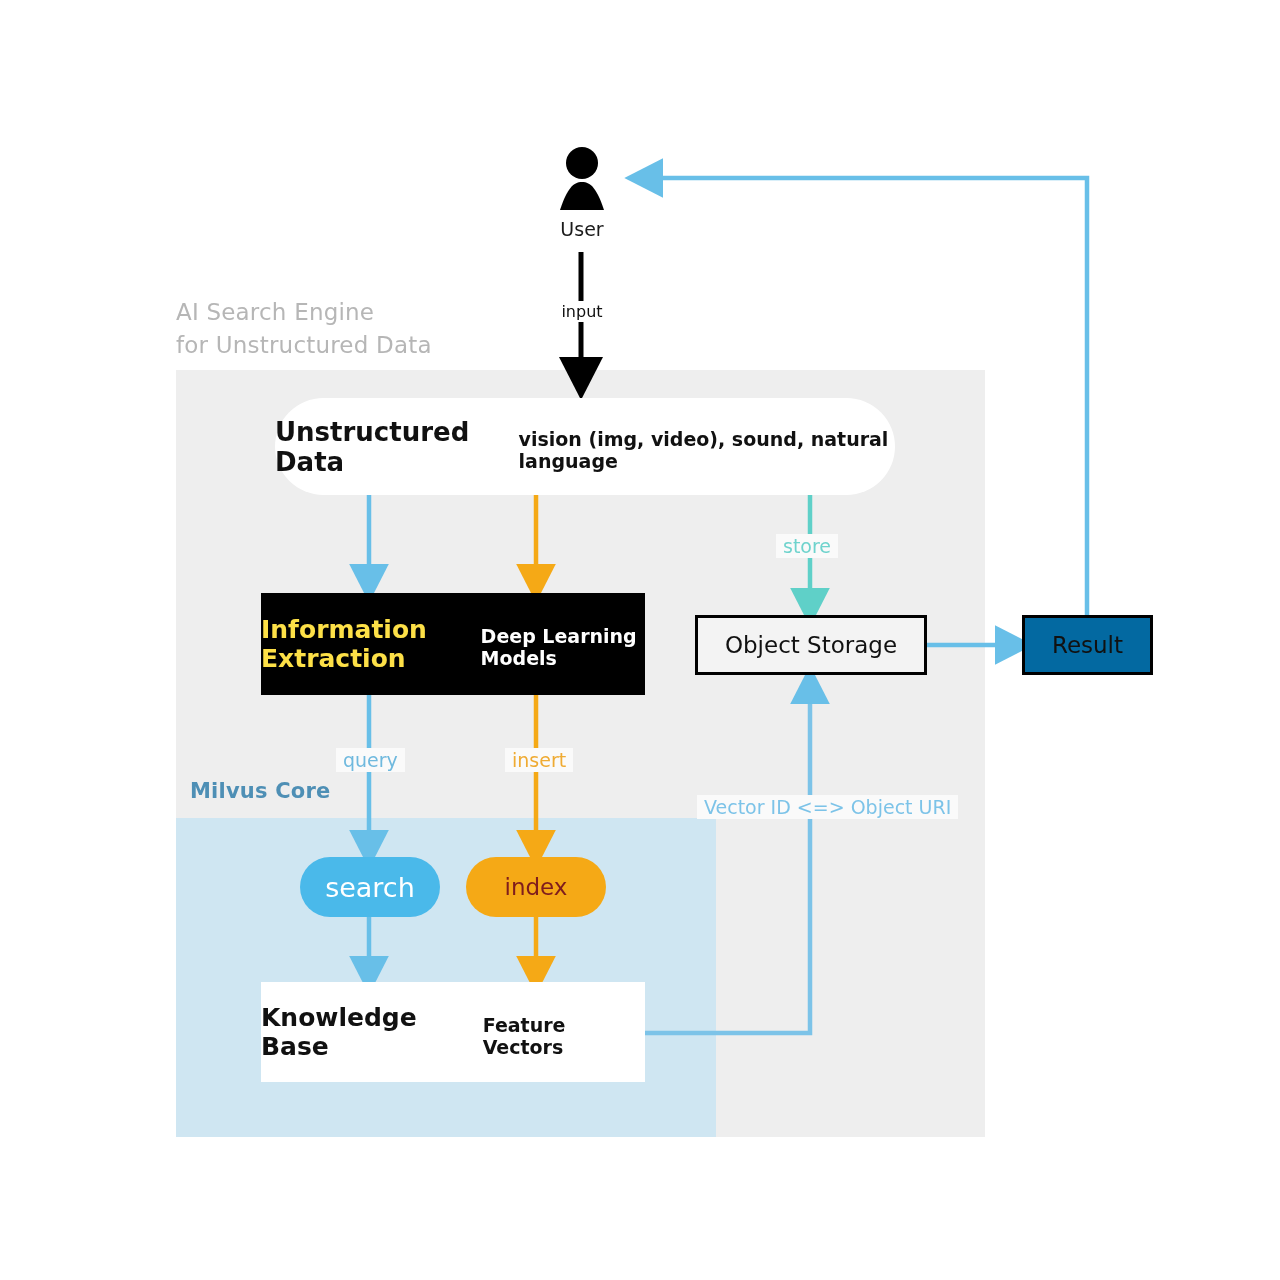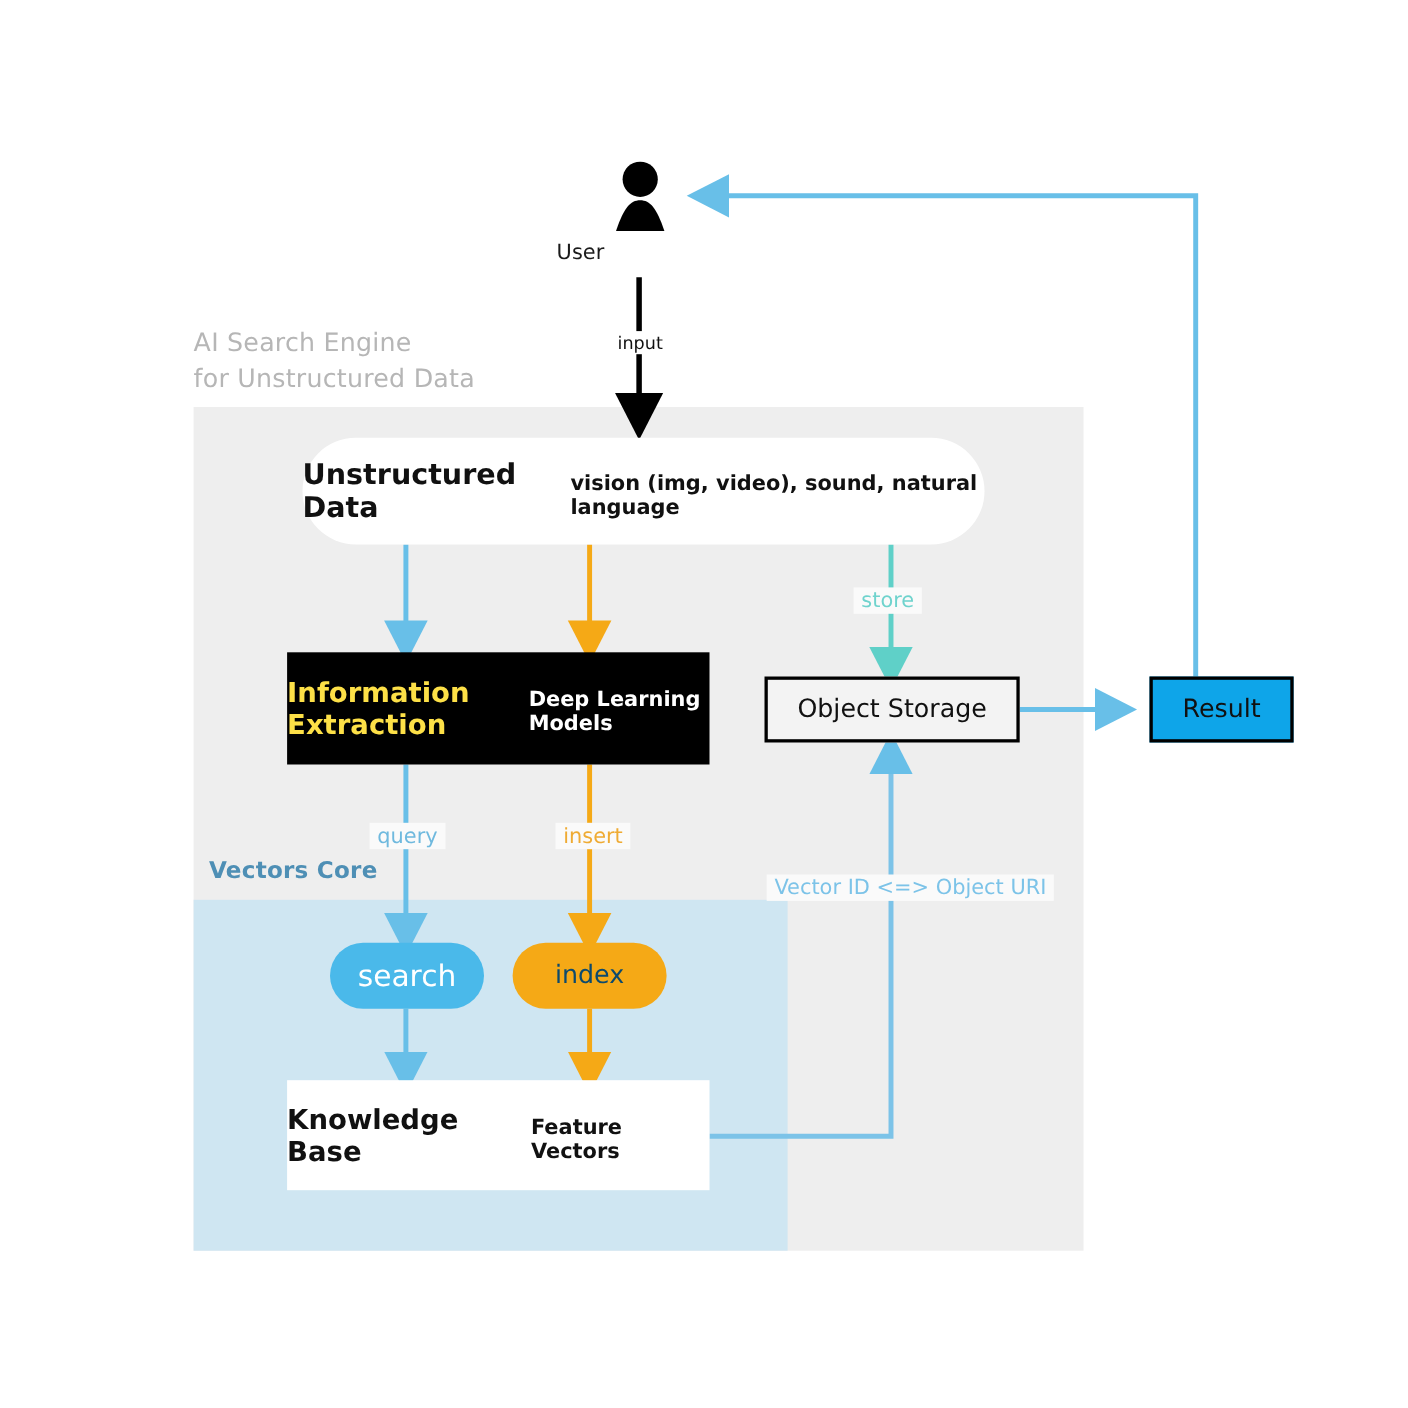--- a/index.html
+++ b/index.html
@@ -44,20 +44,21 @@
     font-weight: 600;
     letter-spacing: 0.2px;
   }
 
   
   .user-icon {
     left: 556px; top: 146px; width: 52px; height: 66px;
   }
   .user-label {
     left: 506px; top: 218px; width: 152px;
+    text-align: center;
     font-size: 19px;
     color: #1b1b1b;
   }
 
   
   .node {
     box-sizing: border-box;
     display: flex;
     flex-direction: row;
     align-items: center;
@@ -83,23 +84,22 @@
 
   .node-object-storage {
     left: 695px; top: 615px; width: 232px; height: 60px;
     background: #f3f3f3;
     border: 3px solid #000000;
   }
   .node-object-storage .title { font-size: 23px; color: #111; font-weight: 400; }
 
   .node-result {
     left: 1022px; top: 615px; width: 131px; height: 60px;
-    background: #0ea5e9;
+    background: #0369a1;
     border: 3px solid #000000;
-    margin-left: 23px;
   }
   .node-result .title { font-size: 23px; color: #111; font-weight: 400; }
 
   .node-knowledge {
     left: 261px; top: 982px; width: 384px; height: 100px;
     background: #ffffff;
   }
   .node-knowledge .title { font-size: 25px; color: #111; }
   .node-knowledge .sub   { font-size: 19px; color: #111; margin-top: 7px; }
 
@@ -108,21 +108,21 @@
     background: #4ab9ea;
     border-radius: 30px;
   }
   .pill-search .title { font-size: 27px; color: #ffffff; font-weight: 400; }
 
   .pill-index {
     left: 466px; top: 857px; width: 140px; height: 60px;
     background: #f5a916;
     border-radius: 30px;
   }
-  .pill-index .title { font-size: 23px; color: #0c4a6e; font-weight: 400; text-align: right; }
+  .pill-index .title { font-size: 23px; color: #7f1d1d; font-weight: 400; text-align: right; }
 
   
   .edge-label {
     font-size: 19px;
     padding: 1px 7px;
     white-space: nowrap;
     background: #fafafa;
   }
   .lbl-input {
     left: 507px; top: 302px; width: 150px;
@@ -182,21 +182,21 @@
 
     <line x1="927" y1="645" x2="1013" y2="645" stroke="#68bfe8" stroke-width="4.5" marker-end="url(#ah-blue)"></line>
 
     <path d="M1087,615 L1087,178 L645,178" fill="none" stroke="#68bfe8" stroke-width="4.5" marker-end="url(#ah-blue)"></path>
   </svg>
 
   <div class="abs caption-engine">
     <div>AI Search Engine</div>
     <div>for Unstructured Data</div>
   </div>
-  <div class="abs caption-milvus">Vectors Core</div>
+  <div class="abs caption-milvus">Milvus Core</div>
 
   <div class="abs user-icon">
     <svg viewBox="0 0 52 66" width="52" height="66" xmlns="http://www.w3.org/2000/svg">
       <circle cx="26" cy="17" r="16" fill="#000000"></circle>
       <path d="M26,36 C17,36 11,43 4,64 L48,64 C41,43 35,36 26,36 Z" fill="#000000"></path>
     </svg>
   </div>
   <div class="abs user-label">User</div>
 
   <div class="abs lbl-input">

